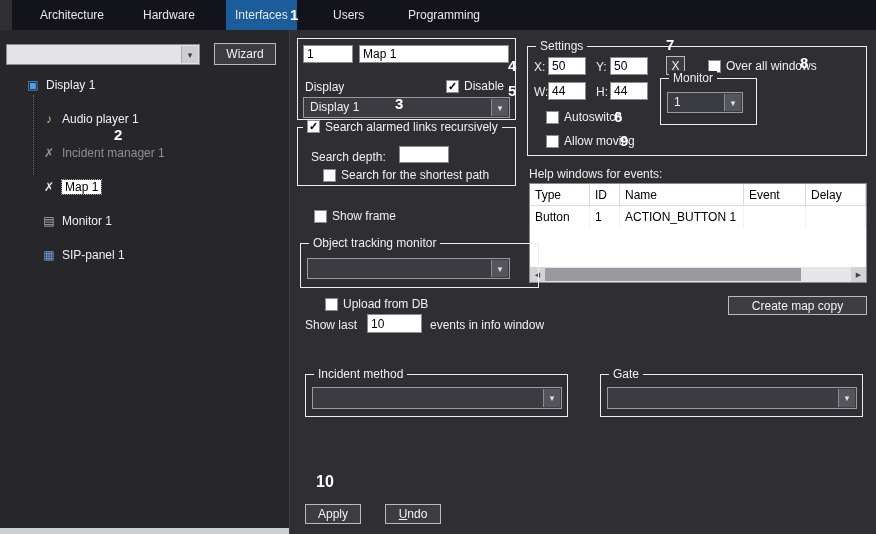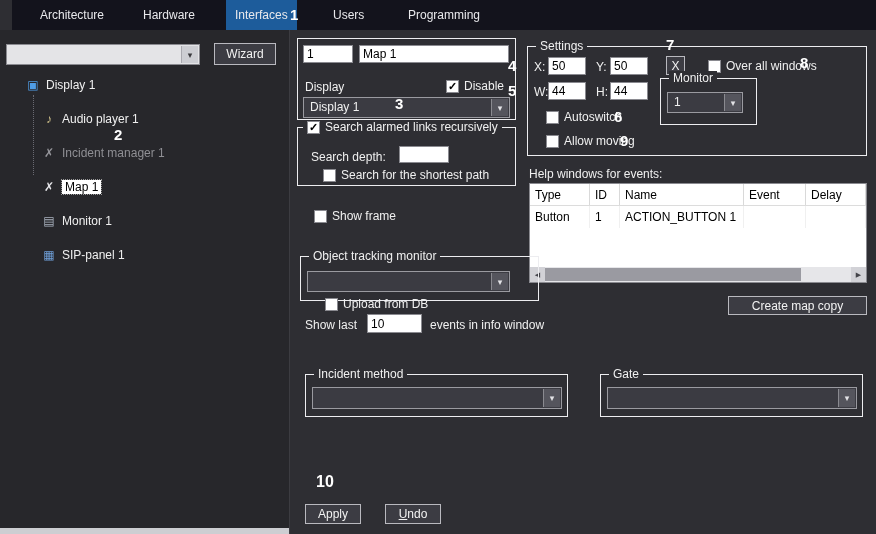--- a/index.html
+++ b/index.html
@@ -34,21 +34,21 @@
   .icon-monitor::after { content:"▤"; color:#aab2bf; }
   .icon-grid::after { content:"▦"; color:#6f9fd8; }
   .tree-hscroll { position:absolute; left:0; top:498px; width:289px; height:6px; background:#cdced2; }
 
   
   .btn { position:absolute; background:#3c3c43; border:1px solid #b9b9bf; color:#f2f2f2; font-size:12px; font-family:"Liberation Sans", sans-serif; display:flex; align-items:center; justify-content:center; cursor:default; }
   .tf { position:absolute; background:#fff; border:1px solid #8a8a90; color:#000; font-size:12px; padding:0 3px; font-family:"Liberation Sans", sans-serif; }
   .lbl { position:absolute; white-space:nowrap; line-height:14px; }
   .gbox { position:absolute; border:1px solid #ededf0; }
   .gtitle { position:absolute; top:-8px; left:8px; background:#2e2e33; padding:0 4px; line-height:15px; white-space:nowrap; }
-  .gtitle-cb { position:absolute; top:-8px; left:5px; background:#2e2e33; padding:0 4px; display:flex; align-items:center; gap:5px; white-space:nowrap; }
+  .gtitle-cb { position:absolute; top:-8px; left:5px; background:#2e2e33; padding:0 4px; display:flex; align-items:flex-start; gap:5px; white-space:nowrap; }
   .cb { position:absolute; display:flex; align-items:center; gap:5px; white-space:nowrap; cursor:default;padding-left:12px; }
   .cbx { width:13px; height:13px; background:#fff; border:1px solid #8a8a90; color:#000; flex:none; display:flex; align-items:center; justify-content:center; font-size:11px; font-weight:700; }
   .cbx.checked::after { content:"✓"; }
   .dcombo { position:absolute; background:#3b3b42; border:1px solid #9a9aa0; }
   .dcombo .dval { position:absolute; left:6px; top:2px; right:20px; color:#f0f0f0; white-space:nowrap; overflow:hidden; }
   .dcombo .dbtn { position:absolute; top:1px; right:1px; bottom:1px; width:17px; background:#55555d; border-left:1px solid #8a8a90; color:#e2e2e6; display:flex; align-items:center; justify-content:center; font-size:9px; }
   .arrow-down::after { content:"▾"; }
 
   
   .table { position:absolute; left:529px; top:183px; width:338px; height:100px; background:#fff; border:1px solid #8a8a90; color:#000; }
@@ -203,21 +203,21 @@
       <span class="cbx"></span>
       <span>Search for the shortest path</span>
     </div>
   </div>
 
   <div class="cb" style="left:302px; top:209px;">
     <span class="cbx"></span>
     <span>Show frame</span>
   </div>
 
-  <div class="gbox" style="left:300px; top:256px; width:239px; height:45px;">
+  <div class="gbox" style="left:300px; top:243px; width:239px; height:45px;">
     <span class="gtitle">Object tracking monitor</span>
     <div class="dcombo" style="left:6px; top:14px; width:203px; height:21px;">
       <span class="dval"></span>
       <span class="dbtn arrow-down"></span>
     </div>
   </div>
 
   <div class="cb" style="left:313px; top:297px;">
     <span class="cbx"></span>
     <span>Upload from DB</span>

